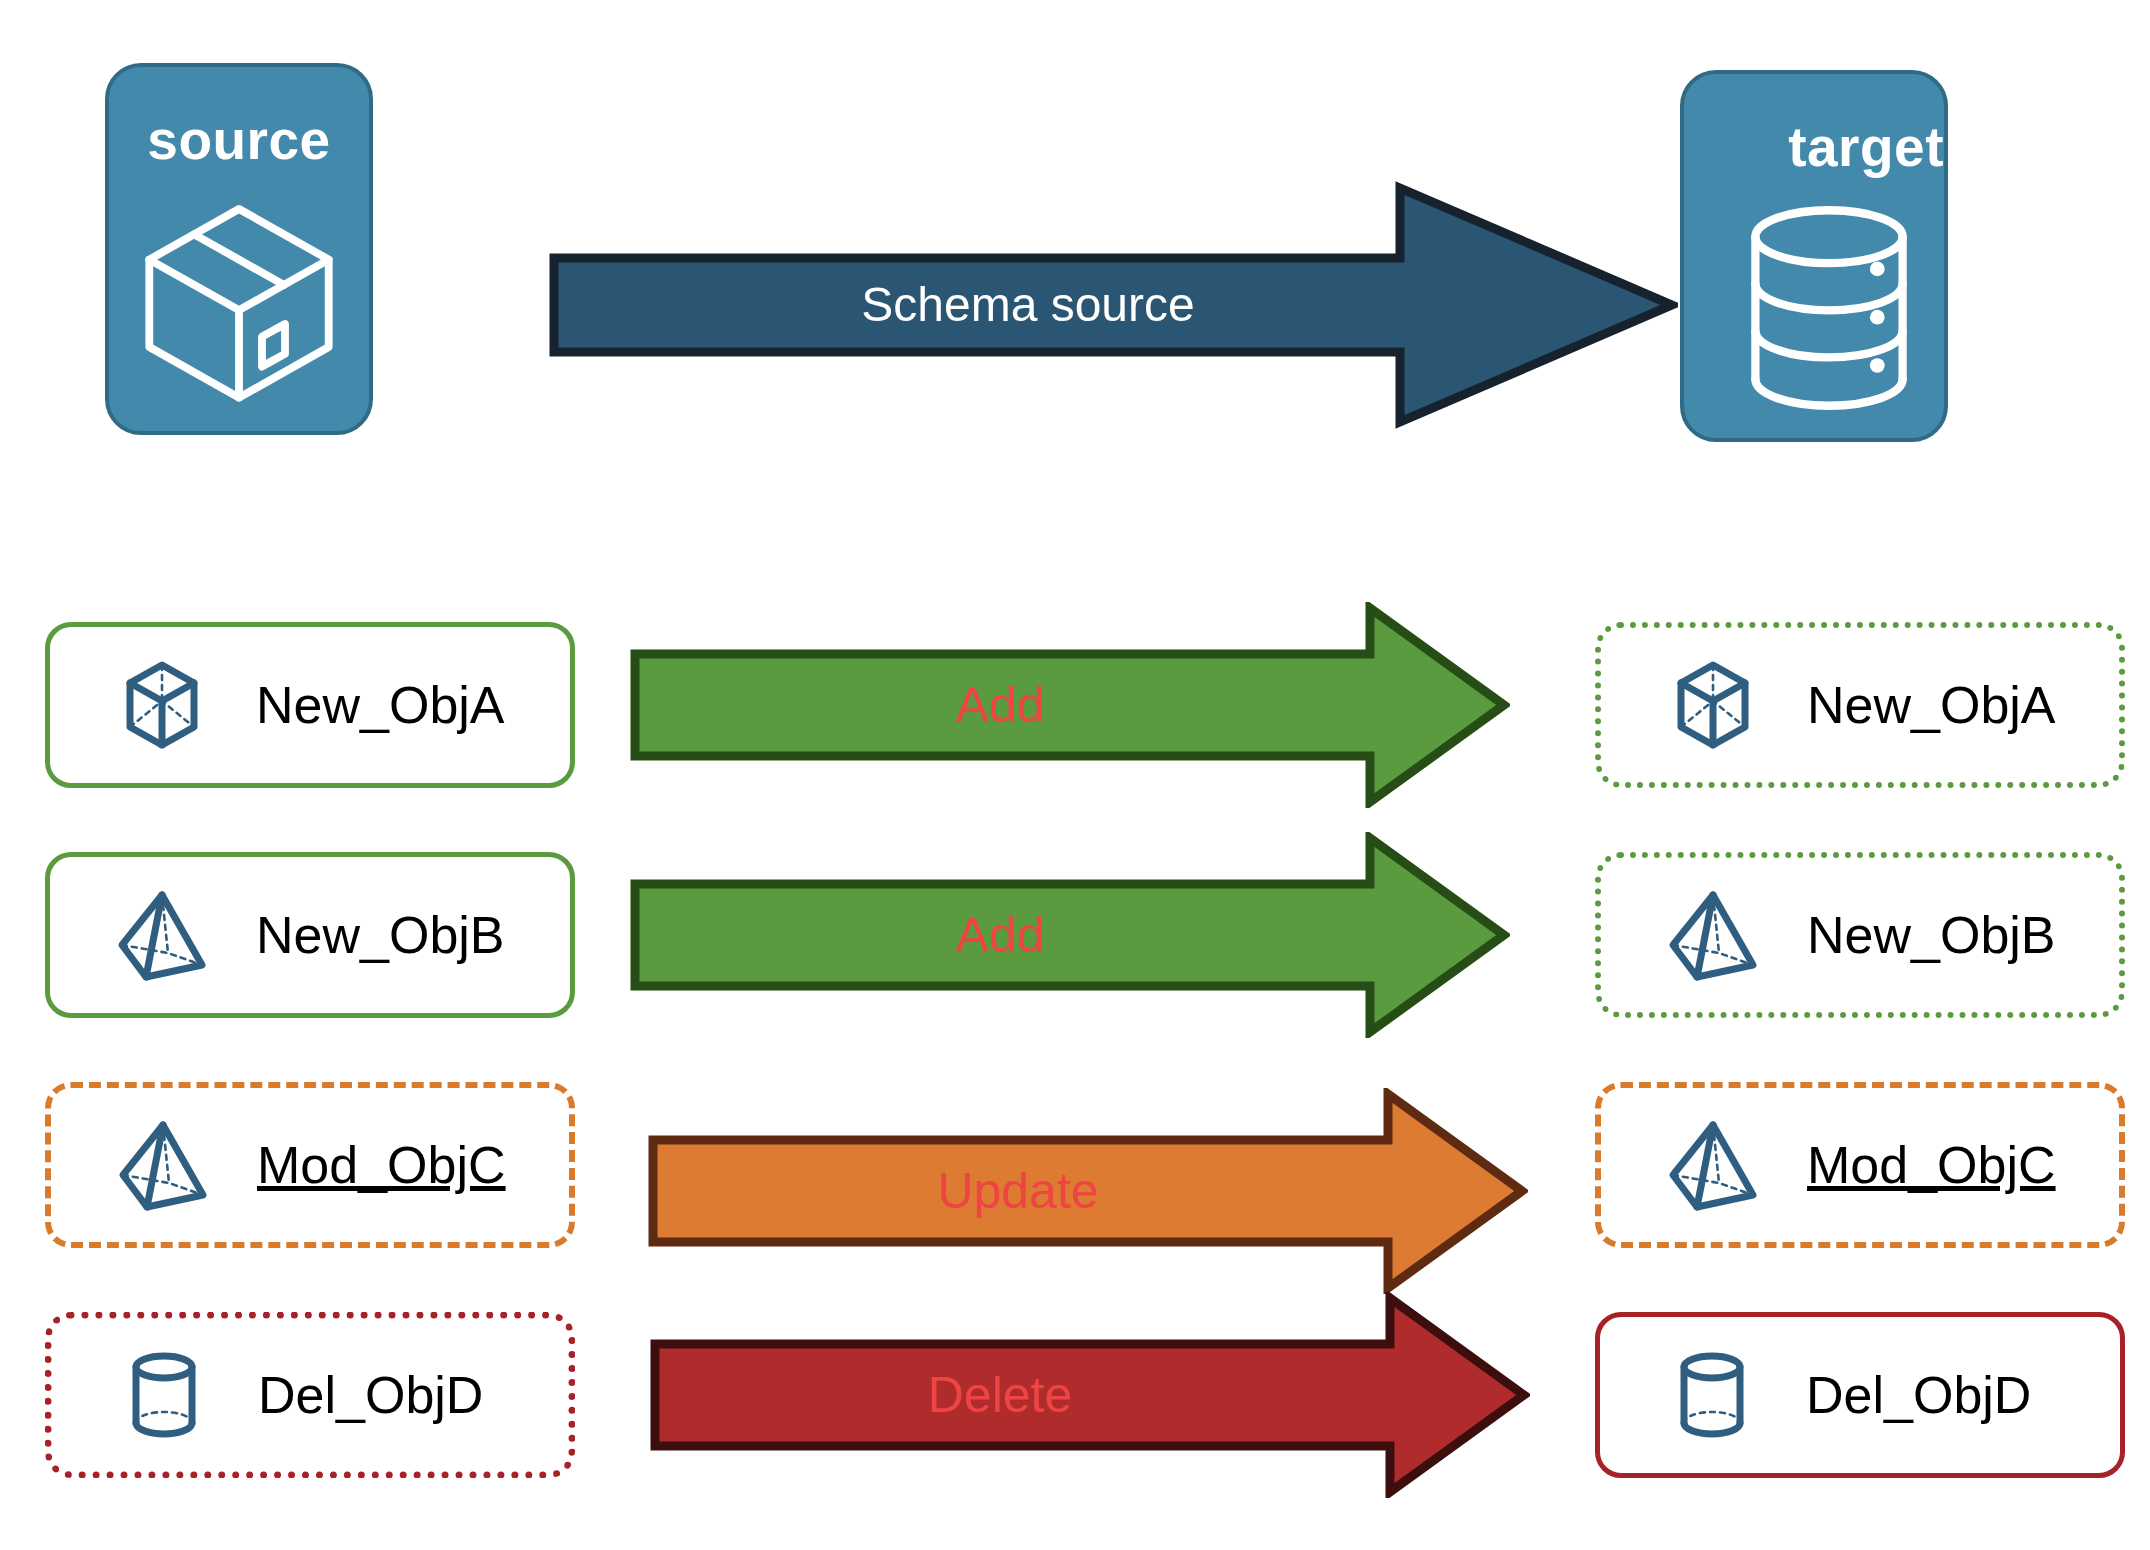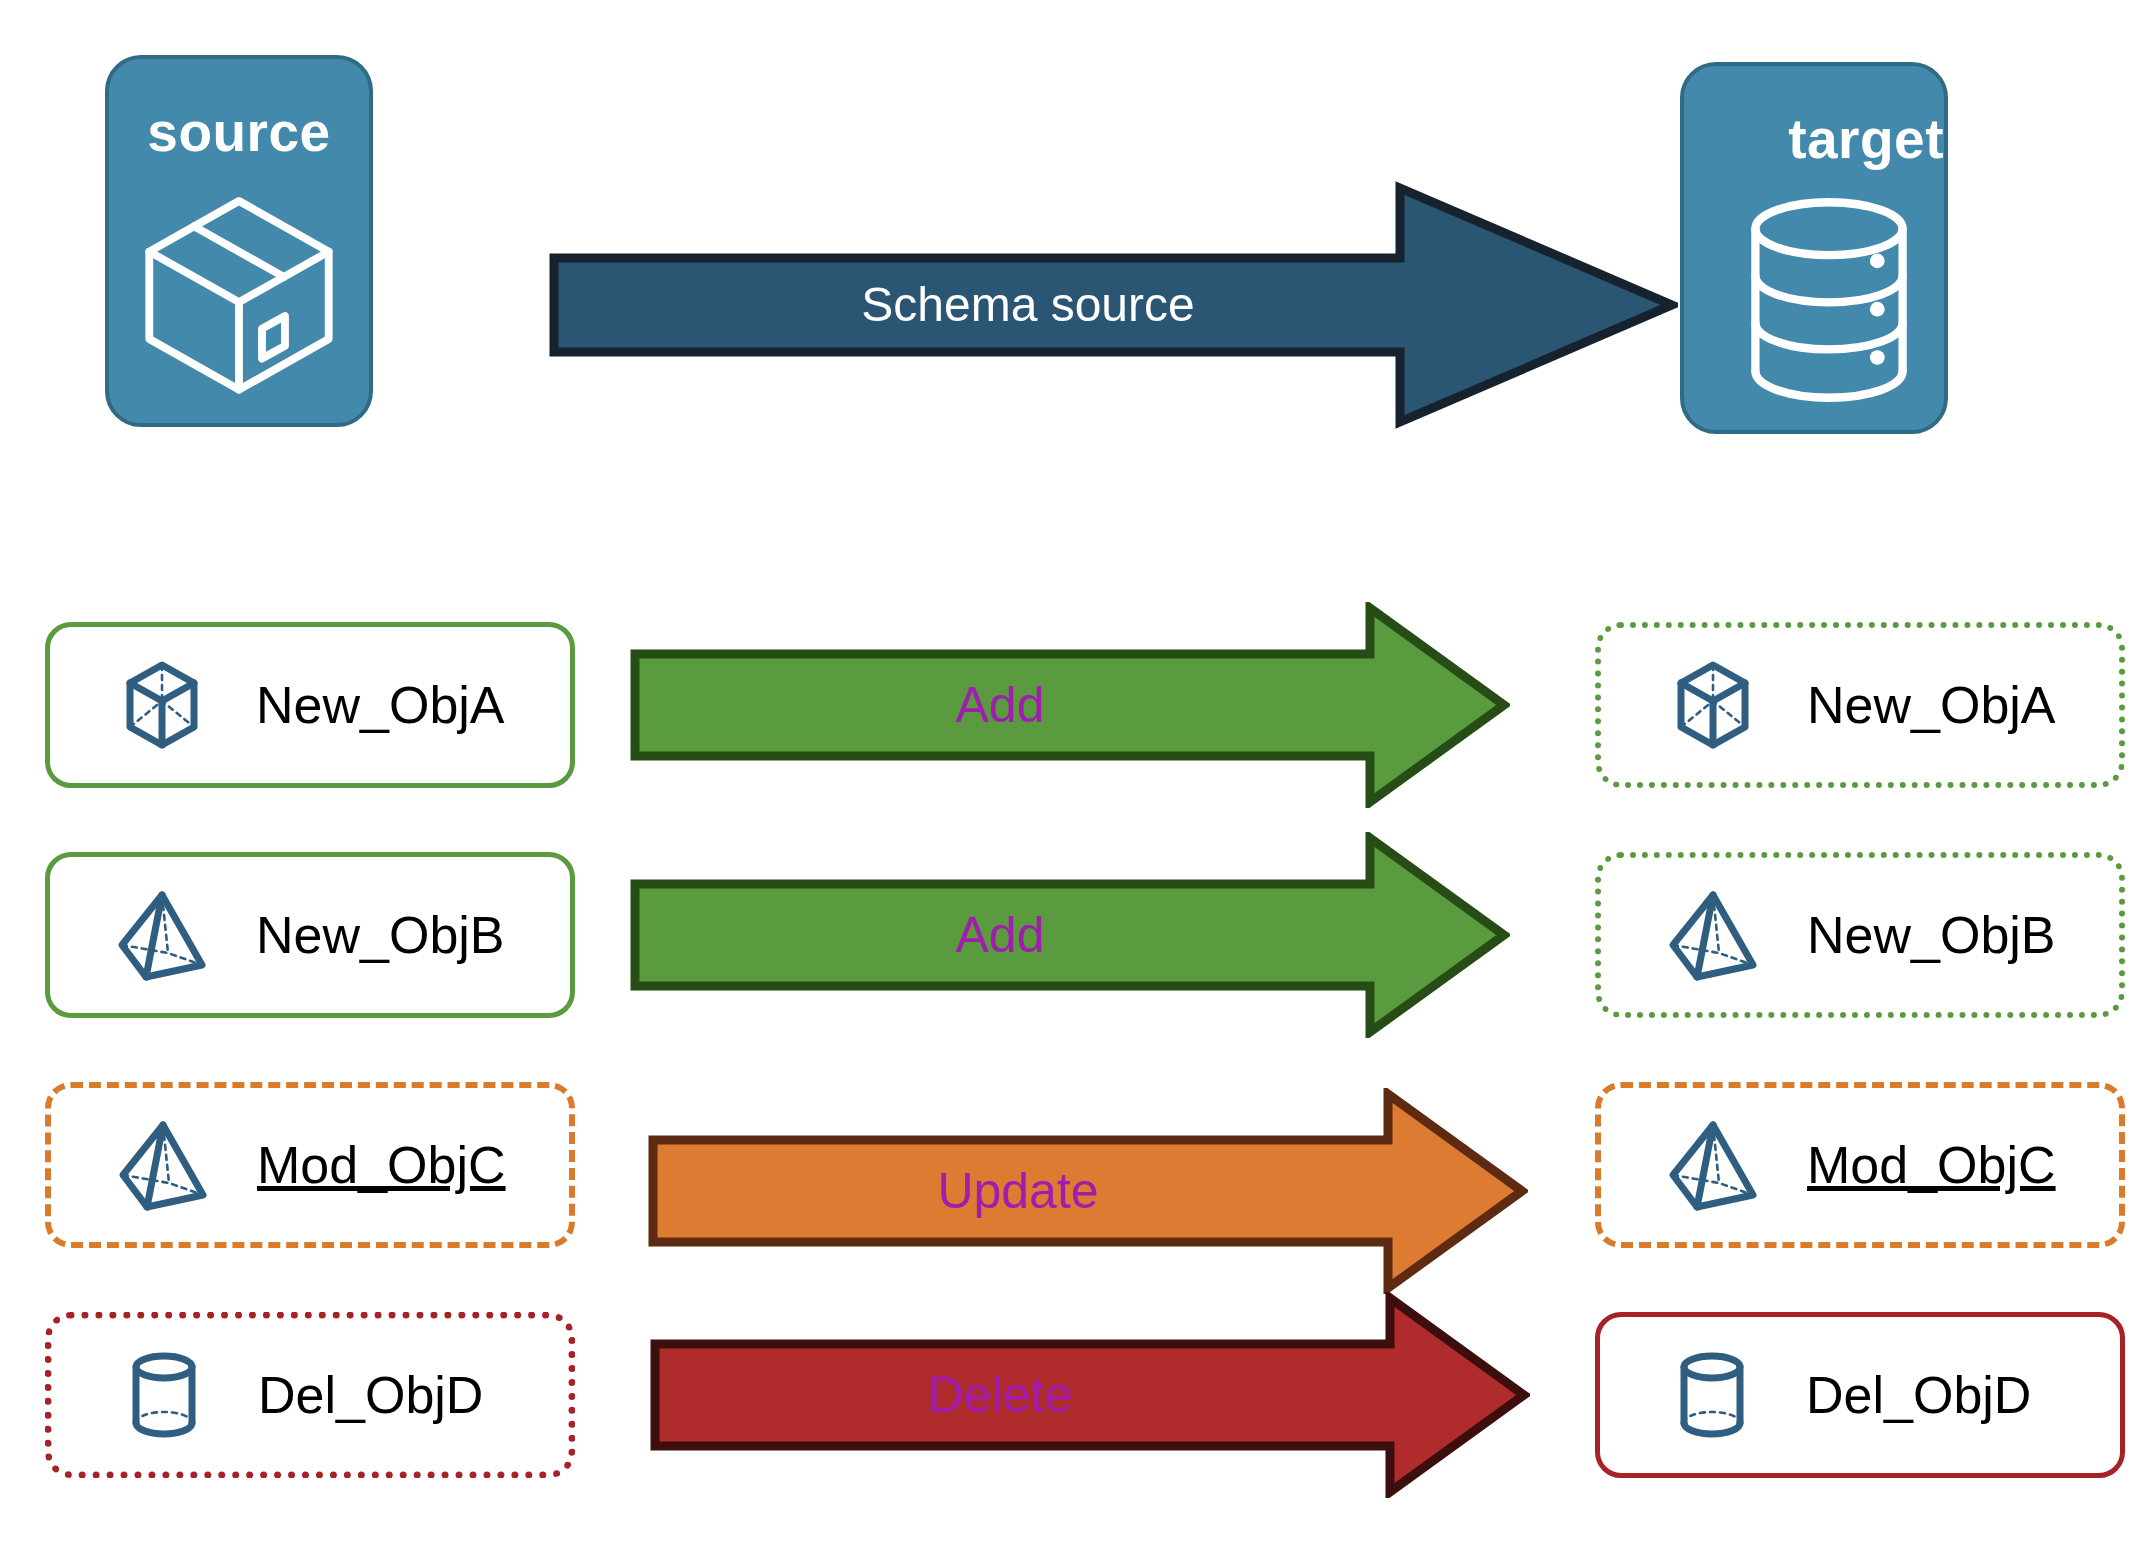--- a/index.html
+++ b/index.html
@@ -28,20 +28,21 @@
     width: 268px;
     height: 372px;
     border-radius: 36px;
     background: #4389AB;
     border: 4px solid #2F6B84;
     box-sizing: border-box;
     display: flex;
     flex-direction: column;
     align-items: center;
     overflow: hidden;
+    margin-top: 8px;
   }
   .endpoint-title {
     margin-top: 46px;
     font-size: 55px;
     font-weight: bold;
     color: #ffffff;
     letter-spacing: 0.5px;
     line-height: 1;
   }
   .endpoint-icon {
@@ -115,21 +116,21 @@
   .action-label {
     position: absolute;
     left: 0;
     top: 0;
     width: 740px;
     height: 206px;
     display: flex;
     align-items: center;
     justify-content: center;
     font-size: 50px;
-    color: #a21caf;
+    color: #ef4444;
     pointer-events: none;
   }
 </style>
 </head>
 <body>
 
 <div id="stage">
 
   <div id="source-panel" class="endpoint">
     <div class="endpoint-title">source</div>

